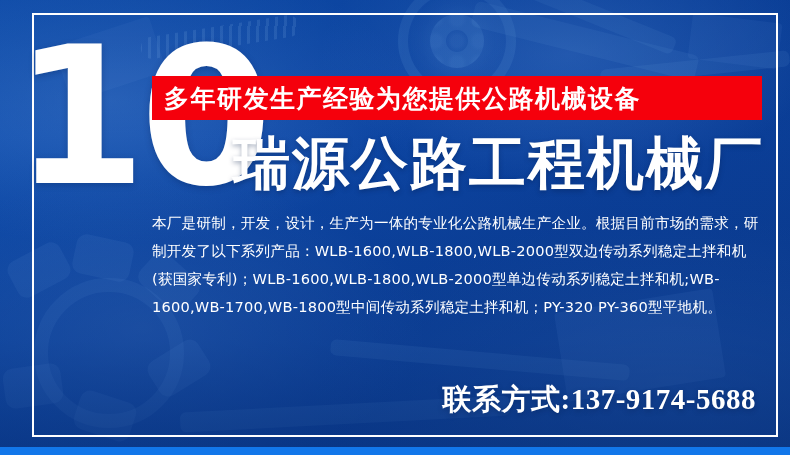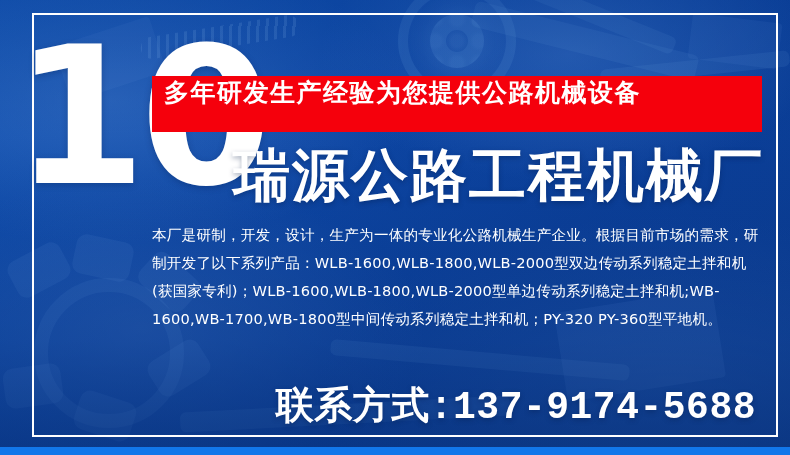--- a/index.html
+++ b/index.html
@@ -93,23 +93,23 @@
 
   
   #content {
     position:absolute;
     left:152px; top:76px;
     width:612px;
   }
 
   #red-banner {
     background:#f5000c;
-    height:56px;
+    height:44px;
     display:flex;
-    align-items:flex-start;
+    align-items:center;
     padding:0 12px;
     width:610px;
   }
   #red-banner-text {
     color:#ffffff;
     font-size:25px;
     font-weight:bold;
     letter-spacing:1.5px;
     white-space:nowrap;
     font-family:"DejaVu Sans","Liberation Sans",sans-serif;
@@ -141,25 +141,25 @@
   #contact-row {
     position:absolute;
     left:152px; top:380px;
     width:612px;
     display:flex;
     justify-content:flex-end;
     padding-right:8px;
   }
   #contact-text {
     color:#ffffff;
-    font-size:38px;
+    font-size:29px;
     font-weight:bold;
     letter-spacing:0.5px;
     white-space:nowrap;
-    font-family:Liberation Mono, monospace;
+    font-family:Liberation Serif, serif;
     text-shadow:0 2px 5px rgba(0,25,70,0.35);
   }
 </style>
 </head>
 <body>
 
 <div id="banner">
 
   <div class="bgshape wheel" style="left:398px; top:-18px; width:118px; height:118px;"></div>
   <div class="bgshape wheel" style="left:430px; top:14px; width:54px; height:54px; border-width:16px;"></div>

